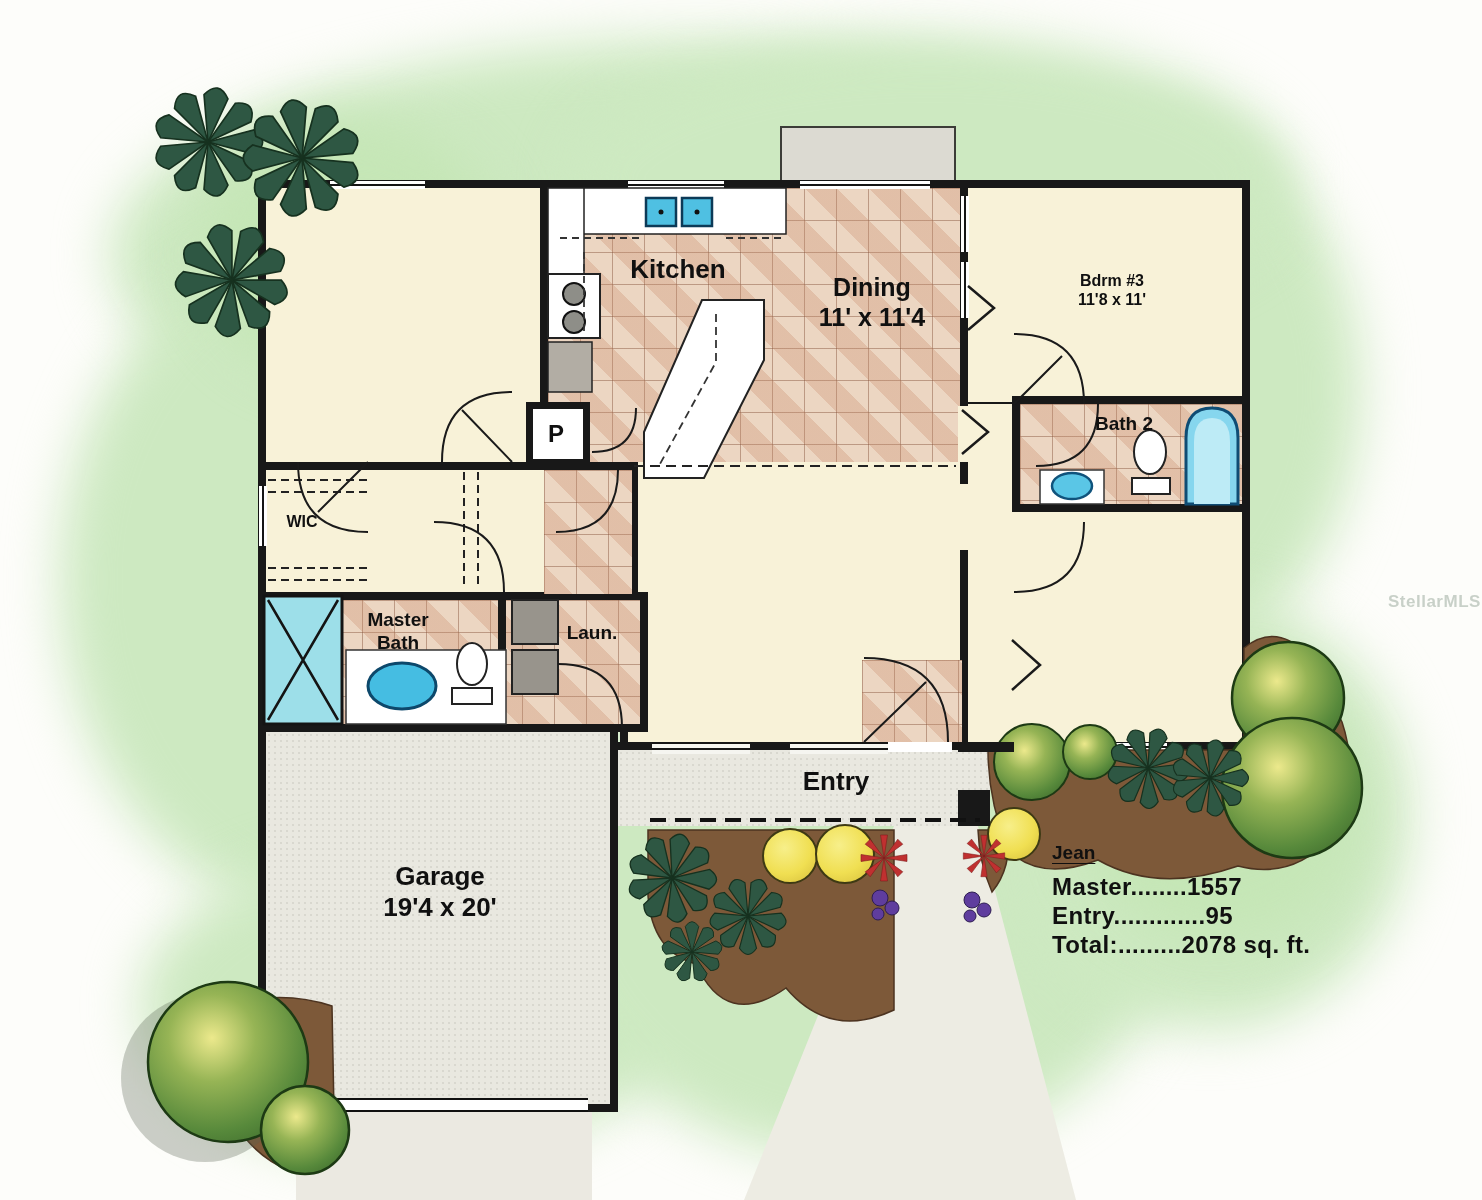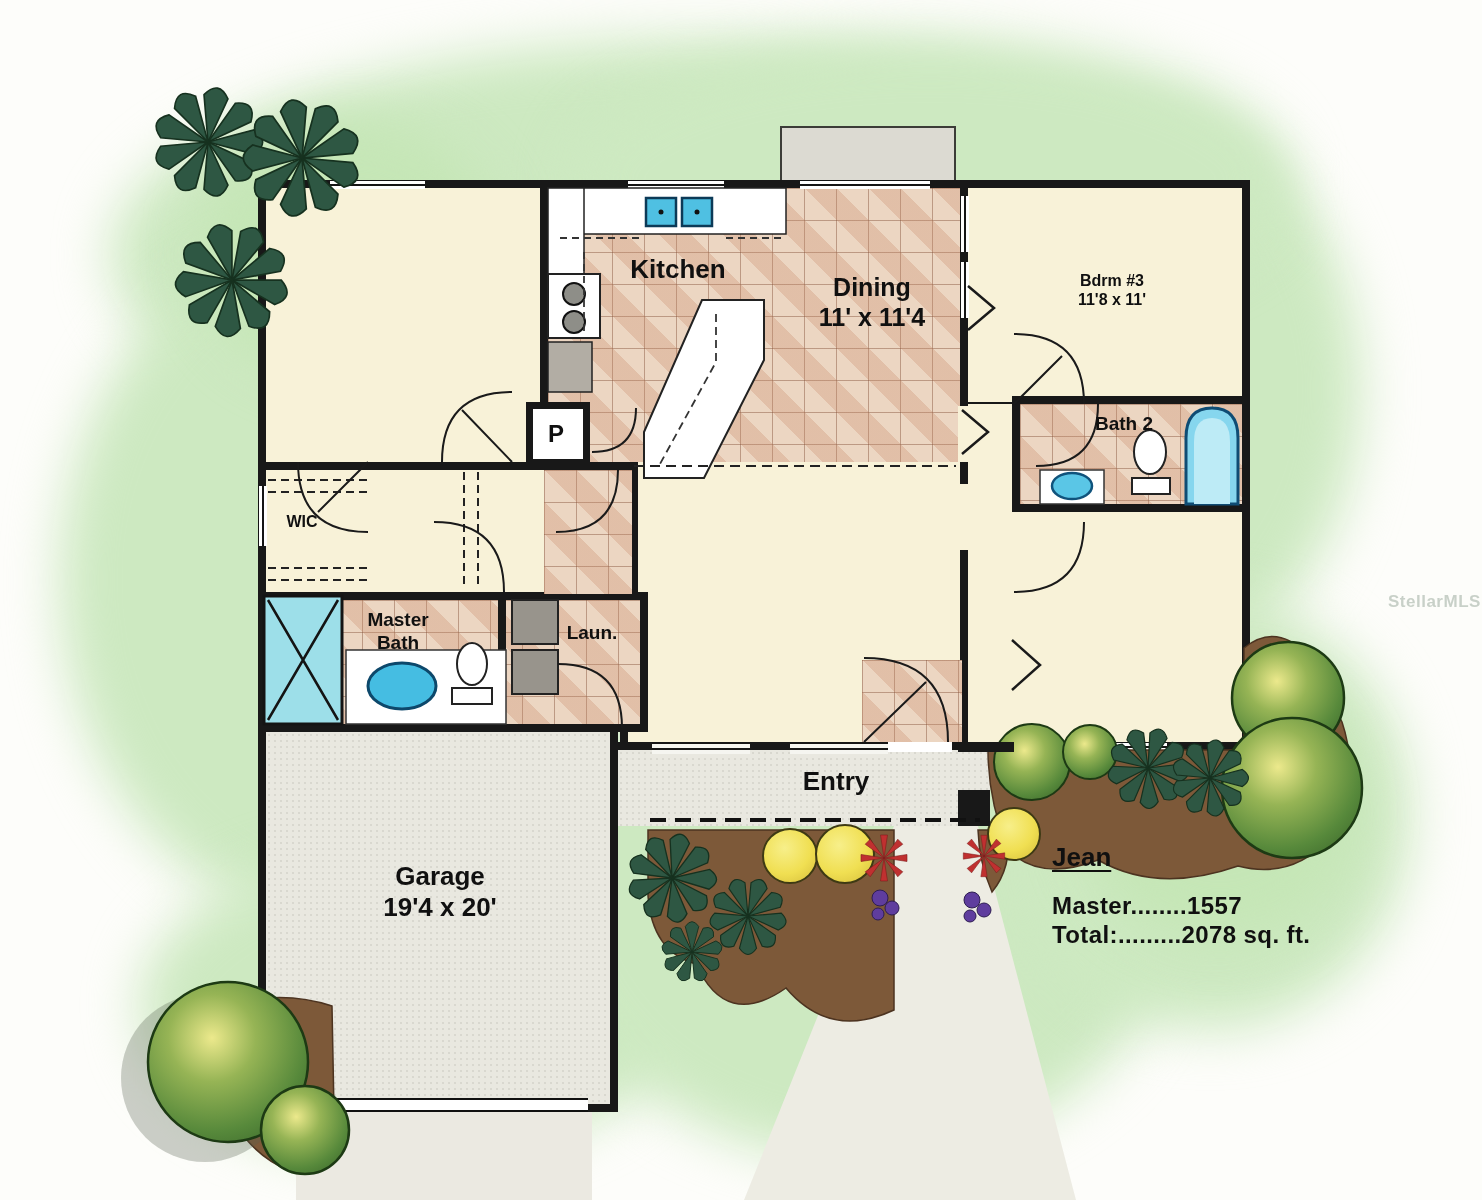--- a/index.html
+++ b/index.html
@@ -21,21 +21,21 @@
     background-size:6px 6px}
   .winh{position:absolute;height:9px;background:repeating-linear-gradient(180deg,#151515 0 1.5px,#ffffff 1.5px 4.5px);z-index:6}
   .winv{position:absolute;width:9px;background:repeating-linear-gradient(90deg,#151515 0 1.5px,#ffffff 1.5px 4.5px);z-index:6}
   .winstripe{position:absolute;height:12px;background:repeating-linear-gradient(180deg,#151515 0 2.5px,#f5f5f0 2.5px 6px);z-index:6}
   .gap{position:absolute;z-index:4}
   .lbl{position:absolute;transform:translate(-50%,-50%);text-align:center;font-weight:bold;
        color:#101010;z-index:8;line-height:1.2;white-space:nowrap}
   .lbl.wrap{white-space:normal}
   #overlay{position:absolute;left:0;top:0;z-index:7}
   .legend{position:absolute;z-index:8;color:#101010;font-weight:bold}
-  .legend-title{font-size:26px;text-decoration:underline;text-underline-offset:4px;margin-bottom:18px}
+  .legend-title{font-size:19px;text-decoration:underline;text-underline-offset:4px;margin-bottom:8px}
   .legend-line{font-size:24px;line-height:29px;letter-spacing:.4px}
   .watermark{position:absolute;z-index:9;color:#bcc6bc;opacity:.8;font-size:17px;letter-spacing:.5px;font-weight:bold}
 </style>
 </head>
 <body>
 
 <div id="scene">
 
   <div>
     <div class="blob" style="left:110px;top:40px;width:1180px;height:430px"></div>
@@ -254,18 +254,19 @@
     <div>Entry</div>
   </div>
   <div class="lbl" style="left:440px;top:892px;font-size:26px">
     <div>Garage</div>
     <div>19'4 x 20'</div>
   </div>
 
   <div class="legend" style="left:1052px;top:842px">
     <div class="legend-title">Jean</div>
     <div class="legend-line">Master........1557</div>
+    <div class="legend-line">Entry.............95</div>
     <div class="legend-line">Total:.........2078  sq. ft.</div>
   </div>
 
   <div class="watermark" style="left:1388px;top:592px">StellarMLS</div>
 
 </div>
 
 </body></html>

